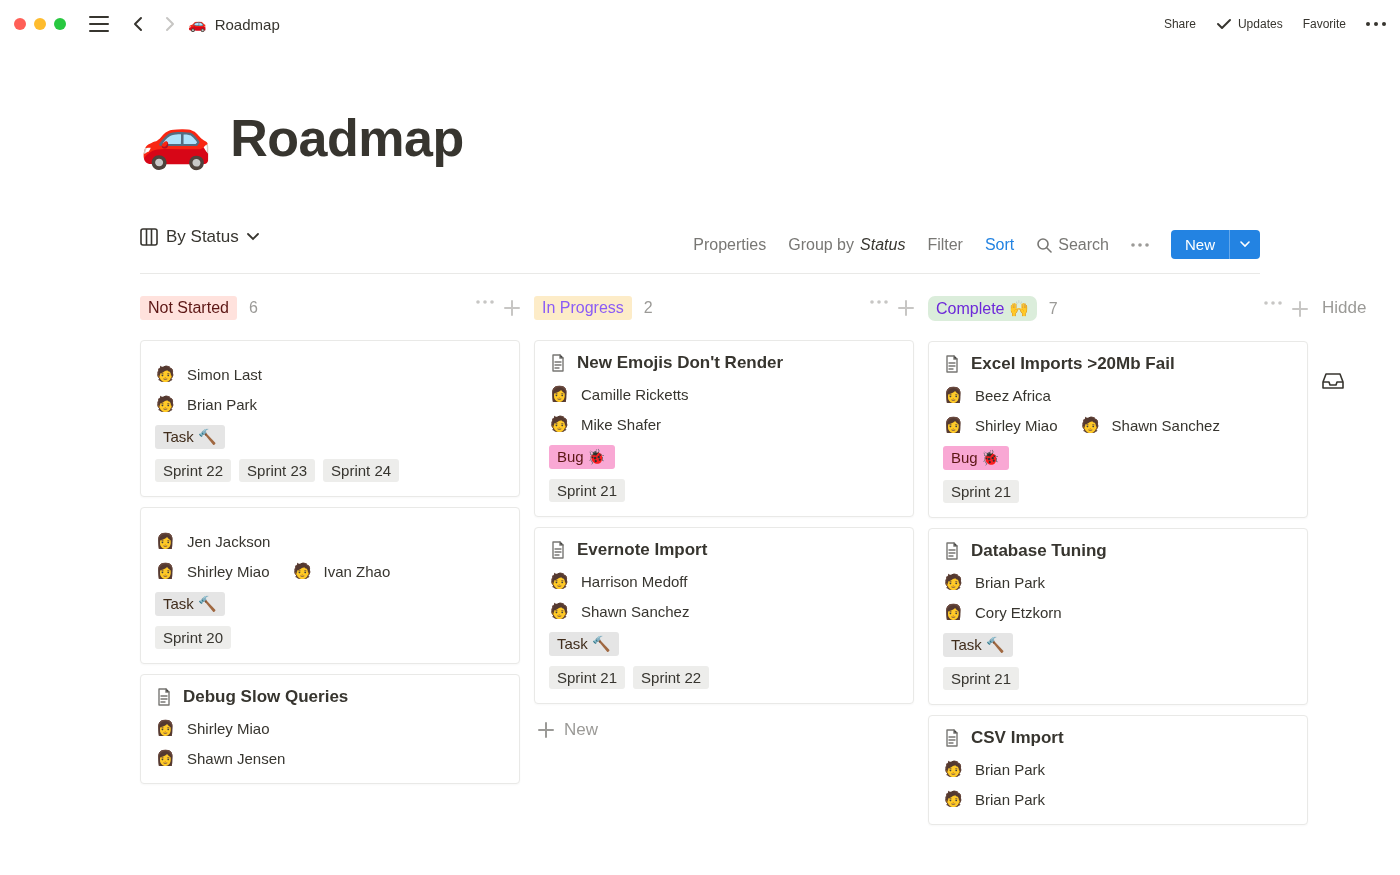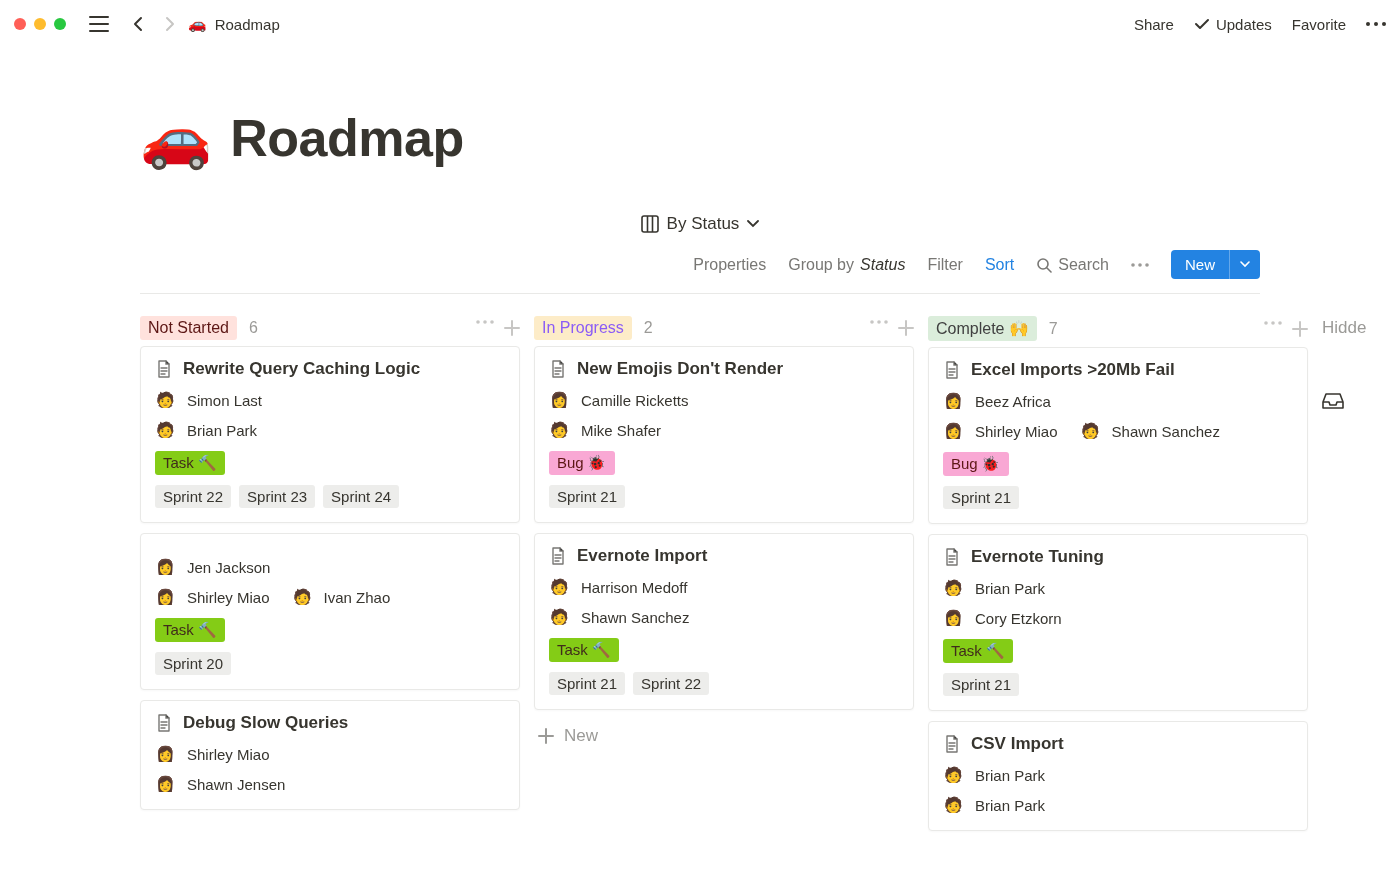--- a/index.html
+++ b/index.html
@@ -4,56 +4,56 @@
 <style>
 * { box-sizing: border-box; margin: 0; padding: 0; }
 body { font-family: -apple-system, BlinkMacSystemFont, "Segoe UI", Helvetica, Arial, sans-serif; background: #fff; color: #37352f; width: 1400px; height: 875px; overflow: hidden; }
 .topbar { display: flex; align-items: center; height: 48px; padding: 0 14px; }
 .traffic { display: flex; gap: 8px; margin-right: 18px; }
 .dot { width: 12px; height: 12px; border-radius: 50%; }
 .dot.red { background: #ff5f57; } .dot.yellow { background: #febc2e; } .dot.green { background: #28c840; }
 .icon-btn { display: inline-flex; align-items: center; justify-content: center; width: 30px; height: 30px; border-radius: 4px; color: #37352f; cursor: pointer; }
 .icon-btn.disabled { color: #c7c6c4; cursor: default; }
 .breadcrumb { display: flex; align-items: center; gap: 8px; margin-left: 4px; font-size: 15px; }
-.topbar-right { margin-left: auto; display: flex; align-items: center; gap: 20px; font-size: 15px; color: #37352f; }
+.topbar-right { margin-left: auto; display: flex; align-items: center; gap: 20px; font-size: 12px; color: #37352f; }
 .topbar-right .item { display: flex; align-items: center; gap: 6px; cursor: pointer; }
 .content { padding: 0 140px 0 140px; }
 .page-title { display: flex; align-items: center; gap: 18px; margin-top: 56px; }
 .page-title .emoji { font-size: 58px; }
 .page-title h1 { font-size: 52px; font-weight: 700; letter-spacing: -0.5px; }
-.controls { display: flex; align-items: center; margin-top: 42px; padding-bottom: 12px; flex-direction: column; }
+.controls { display: flex; align-items: center; margin-top: 42px; padding-bottom: 12px; }
 .view-switch { display: flex; align-items: center; gap: 8px; font-size: 17px; font-weight: 500; cursor: pointer; }
 .controls-right { margin-left: auto; display: flex; align-items: center; gap: 22px; font-size: 16px; color: #787774; margin-top: 16px; }
 .controls-right .ctrl { cursor: pointer; display: flex; align-items: center; gap: 6px; }
 .controls-right .strong { color: #37352f; font-style: italic; }
 .controls-right .sort { color: #2383e2; }
 .new-btn { display: flex; align-items: stretch; background: #2383e2; color: #fff; border-radius: 4px; overflow: hidden; cursor: pointer; font-size: 15px; font-weight: 500; }
 .new-btn .lbl { padding: 6px 14px; }
 .new-btn .caret { padding: 6px 10px; border-left: 1px solid rgba(255,255,255,0.3); display: flex; align-items: center; }
 .divider { height: 1px; background: #e9e9e7; margin-top: 2px; }
 .board { display: flex; gap: 14px; margin-top: 22px; padding-left: 0; overflow: visible; }
 .col { width: 380px; flex-shrink: 0; }
 .col.hidden-col { width: 90px; color: #9b9a97; display: flex; flex-direction: column; gap: 24px; padding-top: 2px; }
-.col-head { display: flex; align-items: center; gap: 12px; margin-bottom: 6px; }
+.col-head { display: flex; align-items: center; gap: 12px; margin-bottom: 20px; }
 .status-pill { display: inline-block; padding: 3px 8px; border-radius: 3px; font-size: 16px; }
 .pill-red { background: #ffe2dd; color: #5d1715; }
 .pill-yellow { background: #fdecc8; color: #8b5cf6; }
-.pill-green { background: #dbeddb; color: #404040; }
+.pill-green { background: #dbeddb; color: #6d28d9; border-radius: 7px; }
 .col-count { color: #9b9a97; font-size: 16px; }
 .col-head-actions { margin-left: auto; display: flex; gap: 10px; color: #9b9a97; }
 .card { border: 1px solid #e9e9e7; border-radius: 4px; padding: 12px 14px 14px; margin-bottom: 10px; background: #fff; cursor: pointer; box-shadow: 0 1px 2px rgba(15,15,15,0.03); }
 .card-title-row { display: flex; align-items: center; gap: 10px; }
 .card-title { font-size: 17px; font-weight: 600; }
 .people { margin-top: 10px; display: flex; flex-direction: column; gap: 8px; }
 .person-row { display: flex; align-items: center; gap: 10px; font-size: 15px; }
 .person-row.inline { flex-direction: row; flex-wrap: wrap; }
 .avatar { width: 22px; height: 22px; border-radius: 50%; display: inline-flex; align-items: center; justify-content: center; font-size: 15px; }
 .tags { margin-top: 10px; display: flex; gap: 8px; flex-wrap: wrap; }
 .tag { display: inline-block; padding: 3px 8px; border-radius: 3px; font-size: 15px; }
-.tag-task { background: #84cc16; color: #402c1b; }
+.tag-task { background: #e5e5e5; color: #402c1b; }
 .tag-bug { background: #f9a8d4; color: #5d1715; text-align: right; }
 .tag-sprint { background: #ededeb; color: #37352f; }
 .add-new { display: flex; align-items: center; gap: 10px; color: #9b9a97; font-size: 17px; padding: 6px 4px; cursor: pointer; margin-top: 4px; }
 svg { display: block; }
 .hidden-label { font-size: 17px; white-space: nowrap; }
 </style>
 </head>
 <body>
 
 <div class="topbar">
@@ -175,27 +175,20 @@
               </svg>
             </span>
             <span>
               <svg width="16" height="16" viewBox="0 0 16 16">
                 <path d="M8 1v14M1 8h14" stroke="#c7c6c4" stroke-width="2" stroke-linecap="round"></path>
               </svg>
             </span>
           </div>
         </div>
         <div class="card">
-          <div class="card-title-row">
-            <svg width="18" height="18" viewBox="0 0 18 18">
-              <path d="M4 1h7l3 3v13H4z" stroke="#787774" stroke-width="1.4" fill="none" stroke-linejoin="round"></path>
-              <path d="M11 1v3h3M6 8h6M6 11h6M6 14h4" stroke="#787774" stroke-width="1.4" stroke-linecap="round"></path>
-            </svg>
-            <span class="card-title">Rewrite Query Caching Logic</span>
-          </div>
           <div class="people">
             <div class="person-row">
               <span class="avatar">🧑</span>
               <span>Simon Last</span>
             </div>
             <div class="person-row">
               <span class="avatar">🧑</span>
               <span>Brian Park</span>
             </div>
           </div>
@@ -370,21 +363,21 @@
           <div class="tags">
             <span class="tag tag-sprint">Sprint 21</span>
           </div>
         </div>
         <div class="card">
           <div class="card-title-row">
             <svg width="18" height="18" viewBox="0 0 18 18">
               <path d="M4 1h7l3 3v13H4z" stroke="#787774" stroke-width="1.4" fill="none" stroke-linejoin="round"></path>
               <path d="M11 1v3h3M6 8h6M6 11h6M6 14h4" stroke="#787774" stroke-width="1.4" stroke-linecap="round"></path>
             </svg>
-            <span class="card-title">Evernote Tuning</span>
+            <span class="card-title">Database Tuning</span>
           </div>
           <div class="people">
             <div class="person-row">
               <span class="avatar">🧑</span>
               <span>Brian Park</span>
             </div>
             <div class="person-row">
               <span class="avatar">👩</span>
               <span>Cory Etzkorn</span>
             </div>

